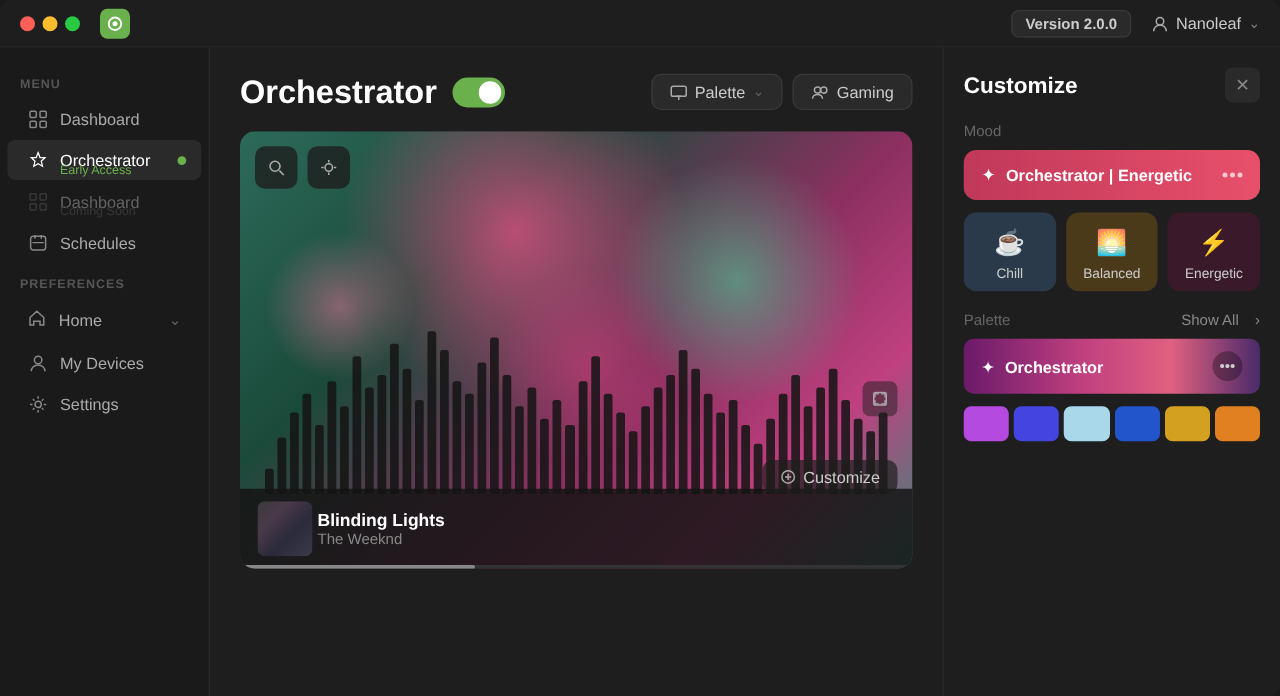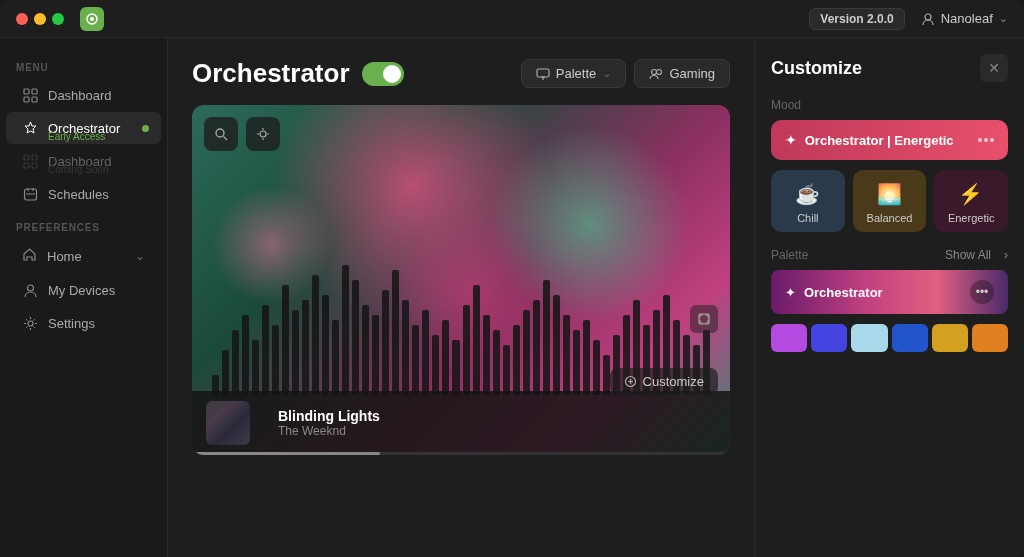--- a/index.html
+++ b/index.html
@@ -342,21 +342,21 @@
     
     .now-playing {
       position: absolute;
       bottom: 0;
       left: 0;
       right: 0;
       background: rgba(20,20,20,0.85);
       padding: 10px 14px;
       display: flex;
       align-items: center;
-      gap: 28px;
+      gap: 4px;
     }
     .album-art {
       width: 44px;
       height: 44px;
       border-radius: 6px;
       background: linear-gradient(135deg, #444 0%, #222 100%);
       overflow: hidden;
       flex-shrink: 0;
       position: relative;
     }

